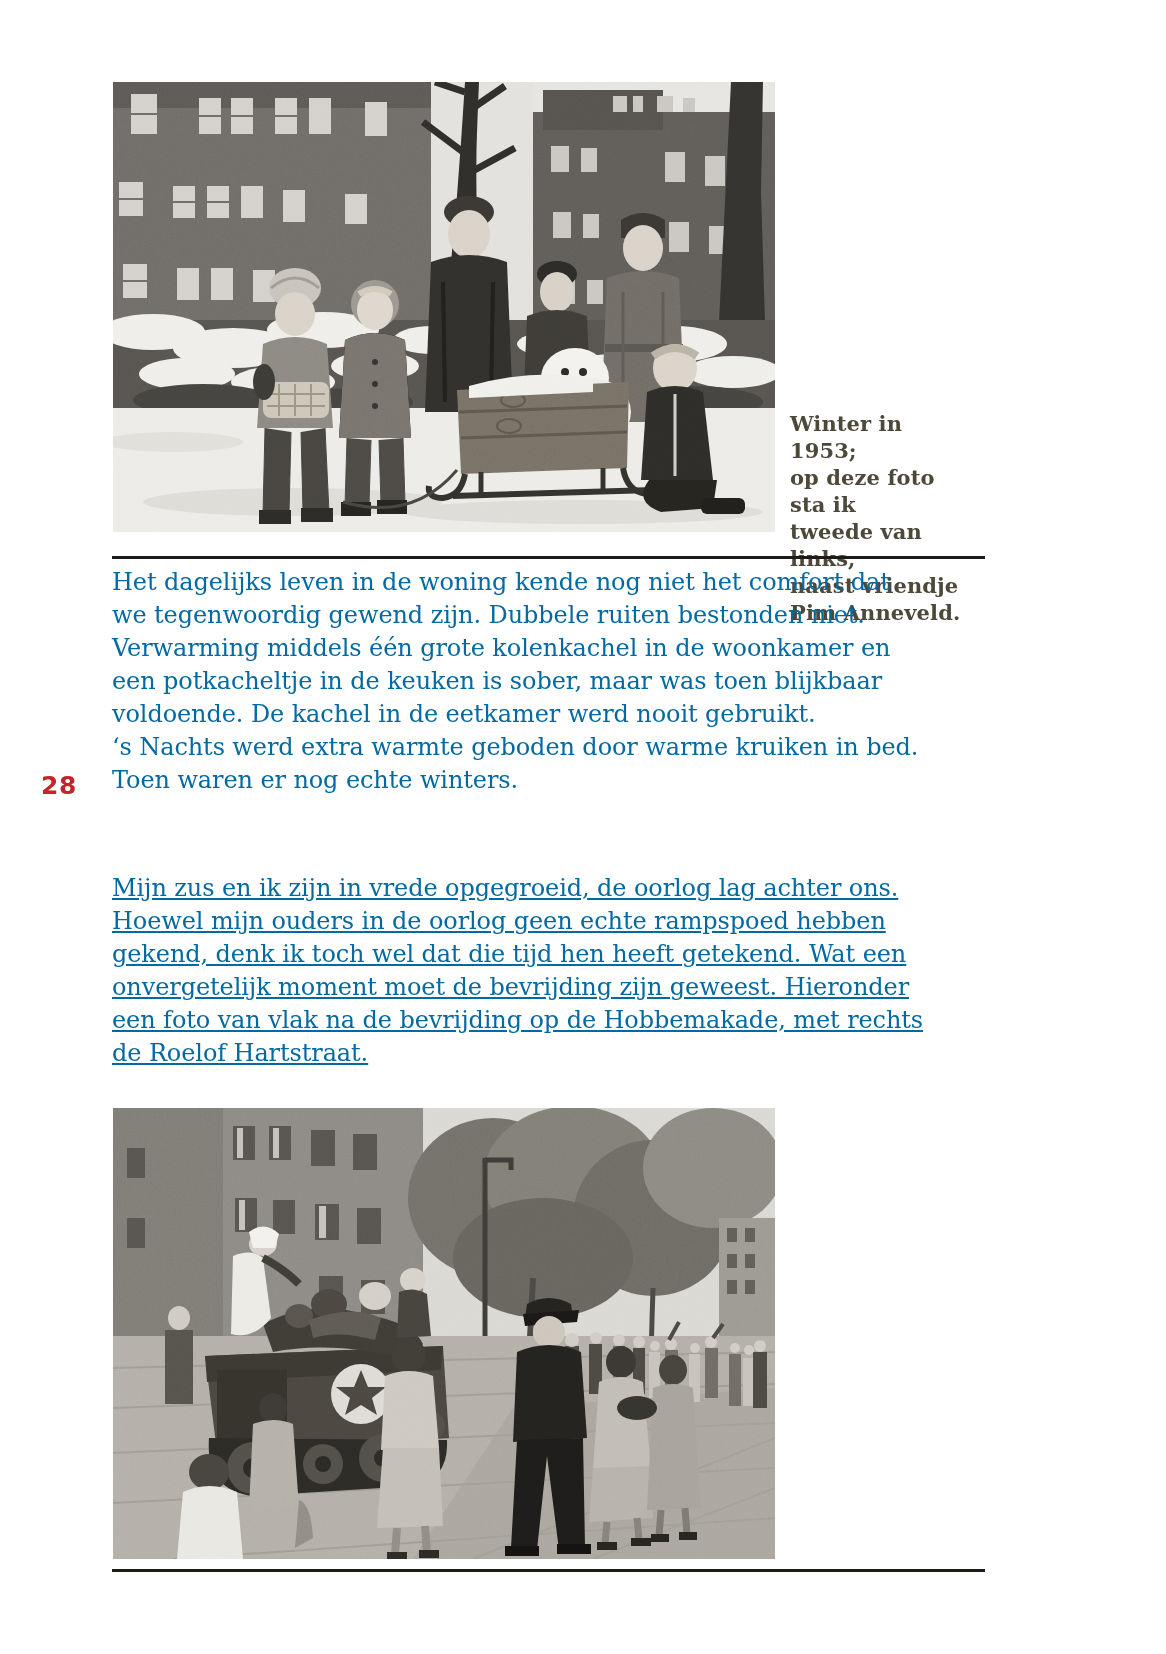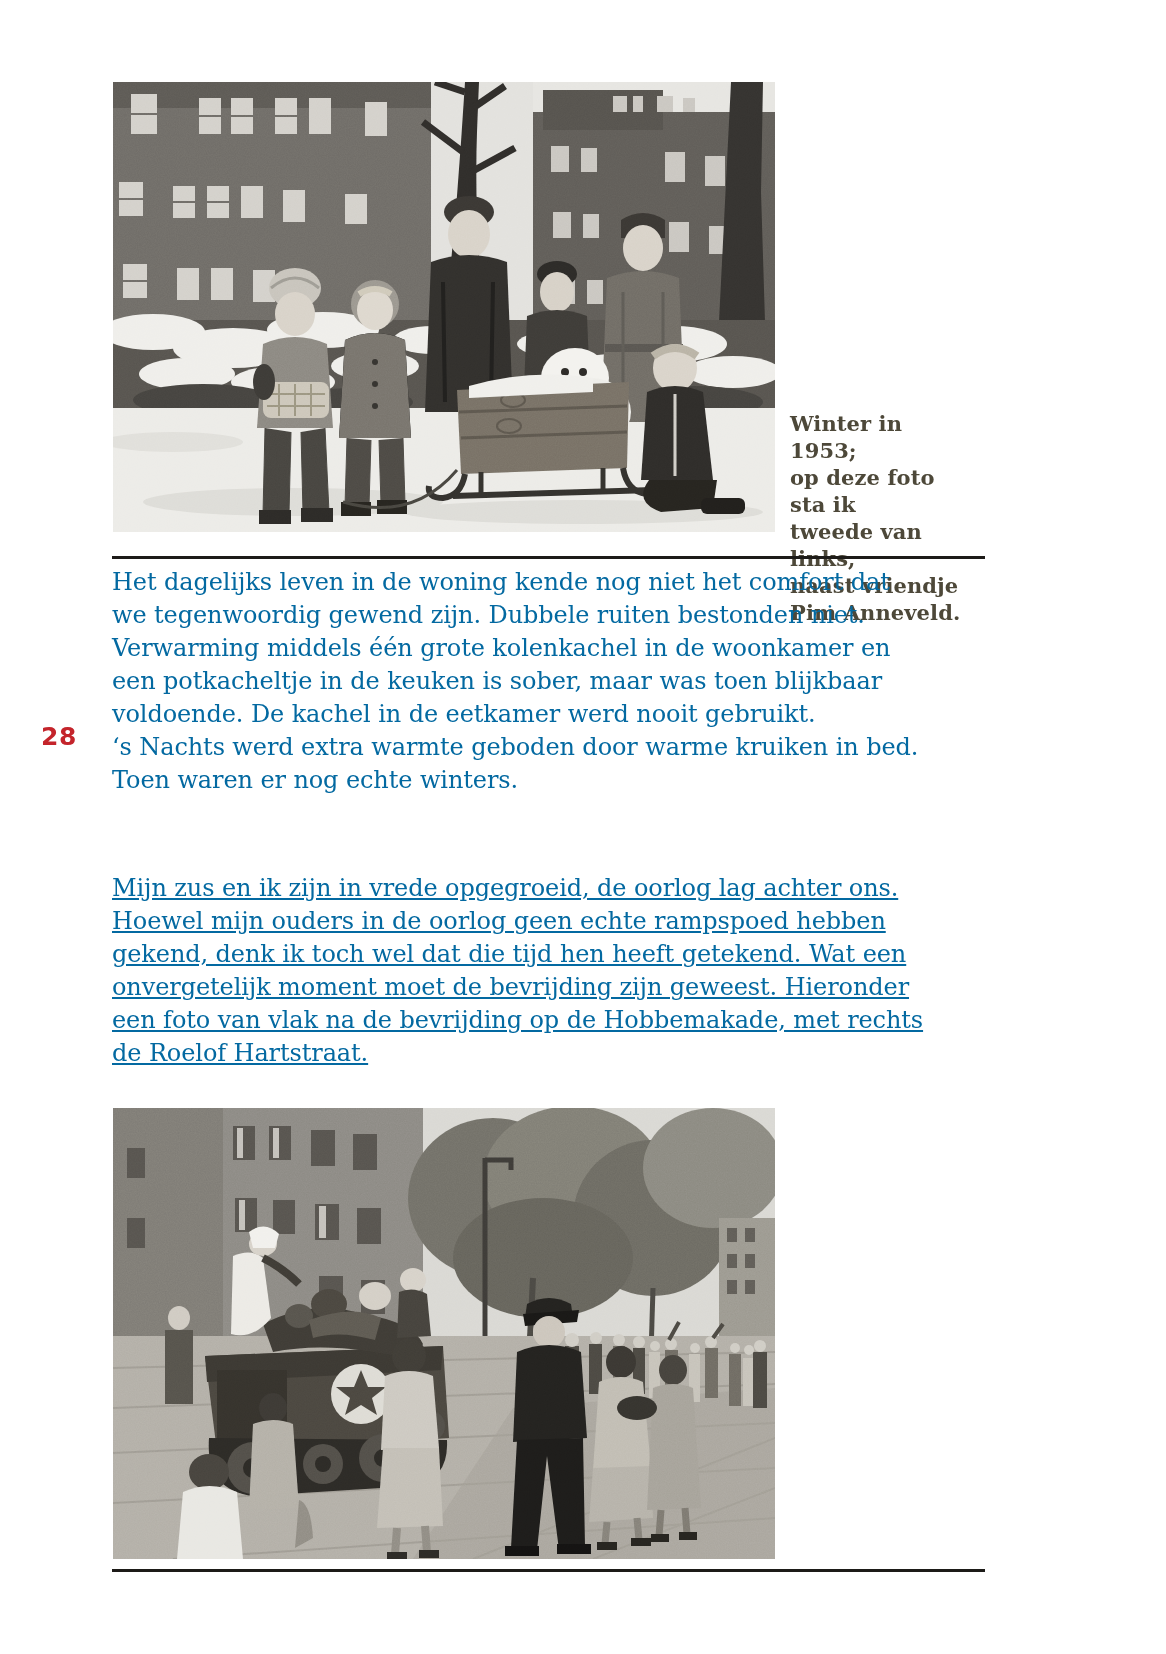--- a/index.html
+++ b/index.html
@@ -238,21 +238,21 @@
   <div class="rule" style="left:112px;top:556px;width:873px;"></div>
 
   <div class="bodytext" style="left:112px;top:566px;width:900px;">Het dagelijks leven in de woning kende nog niet het comfort dat
 we tegenwoordig gewend zijn. Dubbele ruiten bestonden niet.
 Verwarming middels één grote kolenkachel in de woonkamer en
 een potkacheltje in de keuken is sober, maar was toen blijkbaar
 voldoende. De kachel in de eetkamer werd nooit gebruikt.
 ‘s Nachts werd extra warmte geboden door warme kruiken in bed.
 Toen waren er nog echte winters.</div>
 
-  <div class="pagenum" style="left:41px;top:722px;">28</div>
+  <div class="pagenum" style="left:41px;top:771px;">28</div>
 
   <div class="bodytext" style="left:112px;top:872px;width:900px;text-decoration:underline;">Mijn zus en ik zijn in vrede opgegroeid, de oorlog lag achter ons.
 Hoewel mijn ouders in de oorlog geen echte rampspoed hebben
 gekend, denk ik toch wel dat die tijd hen heeft getekend. Wat een
 onvergetelijk moment moet de bevrijding zijn geweest. Hieronder
 een foto van vlak na de bevrijding op de Hobbemakade, met rechts
 de Roelof Hartstraat.</div>
 
   <div class="photo" style="left:113px;top:1108px;width:662px;height:451px;">
     <svg width="662" height="451" viewBox="0 0 662 451">

